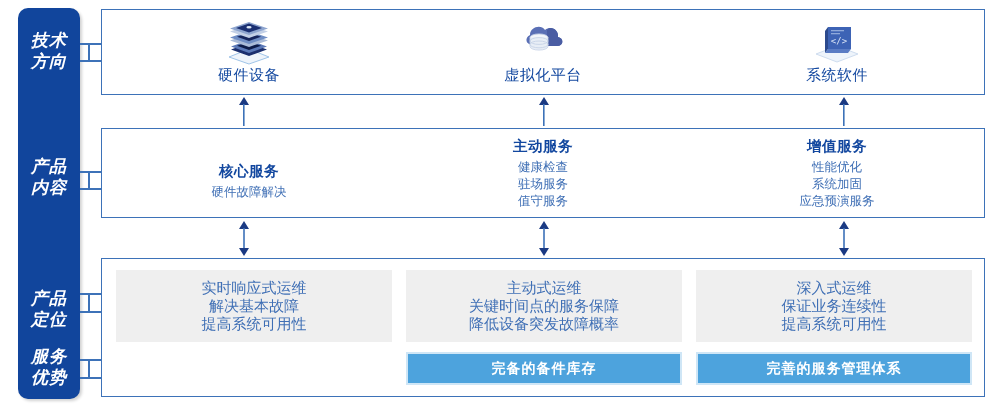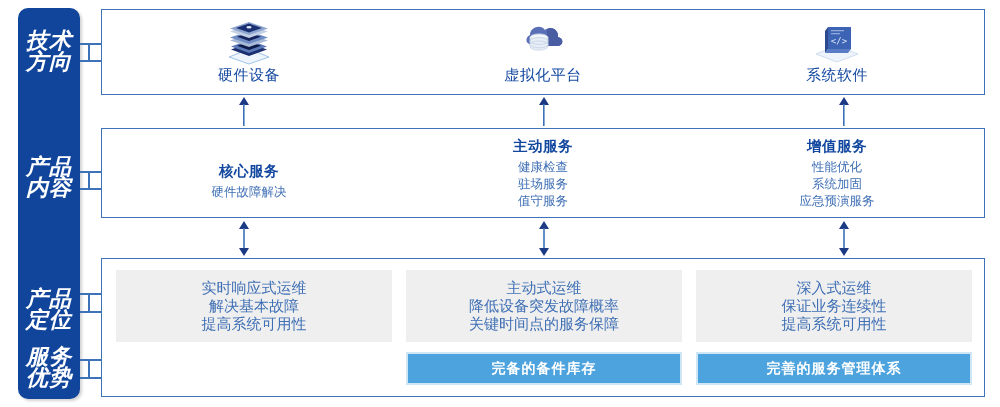--- a/index.html
+++ b/index.html
@@ -28,21 +28,21 @@
     background: #11459C;
     border-radius: 10px 10px 10px 10px;
     box-shadow: 2px 2px 3px rgba(0,0,0,0.18);
   }
   .side-label {
     position: absolute;
     left: 0;
     width: 62px;
     color: #ffffff;
     font-weight: bold;
-    font-size: 22px;
+    font-size: 17px;
     line-height: 21px;
     text-align: center;
     font-style: italic;
     letter-spacing: 1px;
   }
   .side-label span { display: block; }
   .sl-1 { top: 22px; }
   .sl-2 { top: 148px; }
   .sl-3 { top: 280px; }
   .sl-4 { top: 338px; }
@@ -328,22 +328,22 @@
   <div class="panel" id="panel-bottom">
 
     <div class="gray-card g1">
       <div class="gray-line">实时响应式运维</div>
       <div class="gray-line">解决基本故障</div>
       <div class="gray-line">提高系统可用性</div>
     </div>
 
     <div class="gray-card g2">
       <div class="gray-line">主动式运维</div>
+      <div class="gray-line">关键时间点的服务保障</div>
       <div class="gray-line">降低设备突发故障概率</div>
-      <div class="gray-line">关键时间点的服务保障</div>
     </div>
 
     <div class="gray-card g3">
       <div class="gray-line">深入式运维</div>
       <div class="gray-line">保证业务连续性</div>
       <div class="gray-line">提高系统可用性</div>
     </div>
 
     <div class="blue-bar b2">
       <span class="blue-bar-text">完备的备件库存</span>

